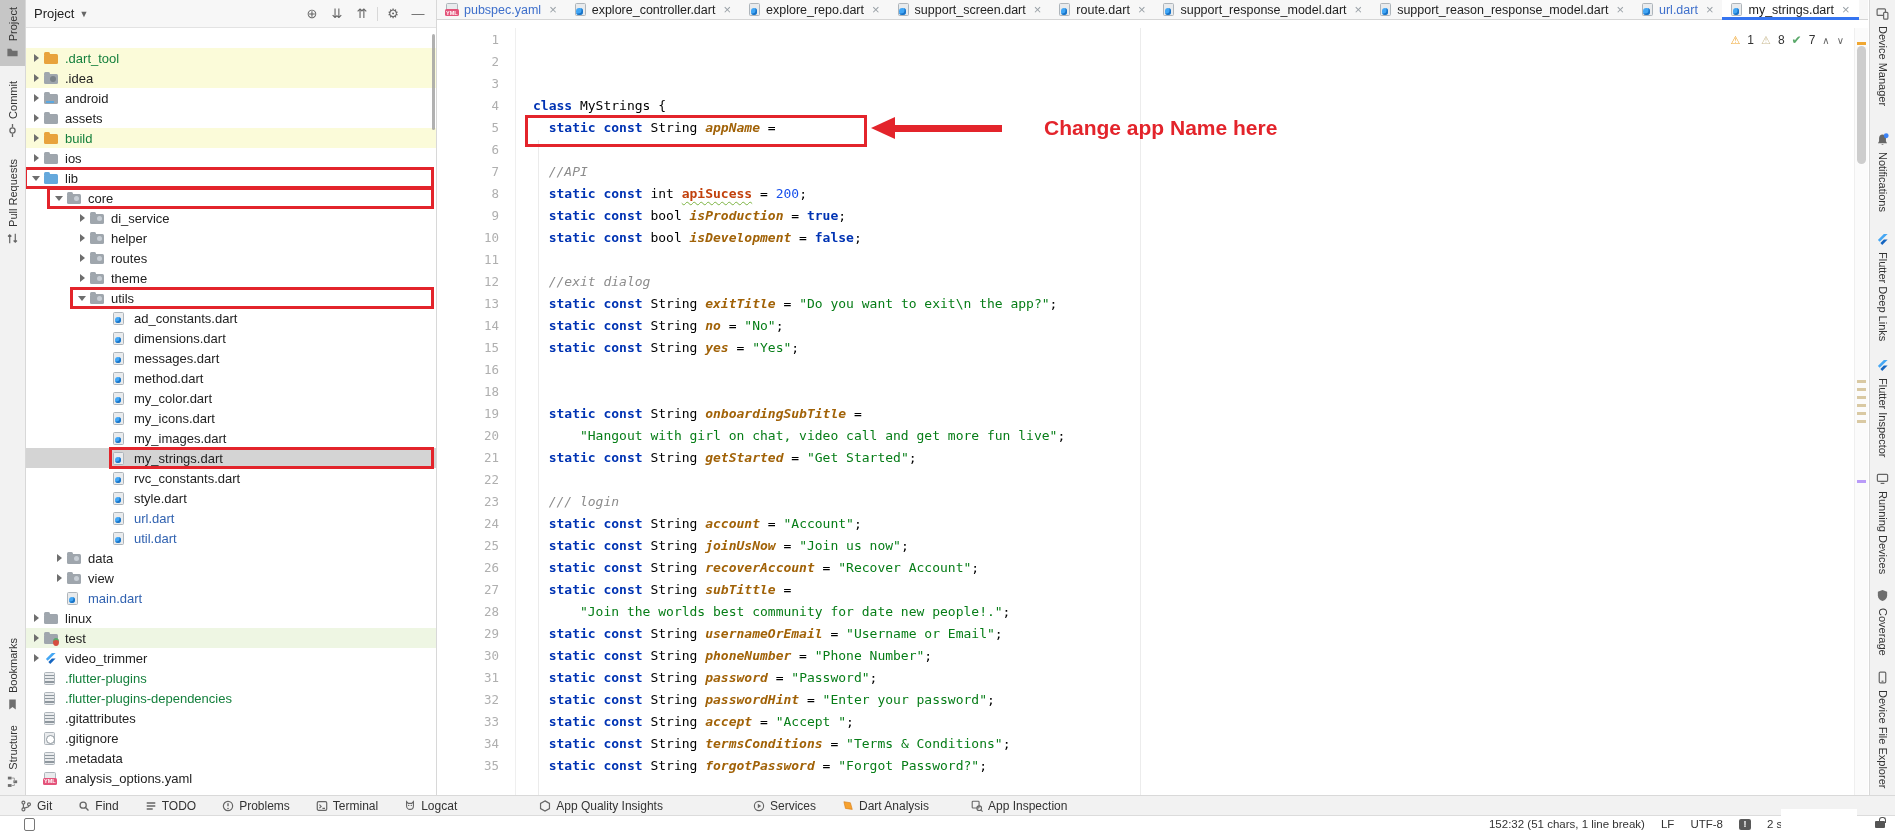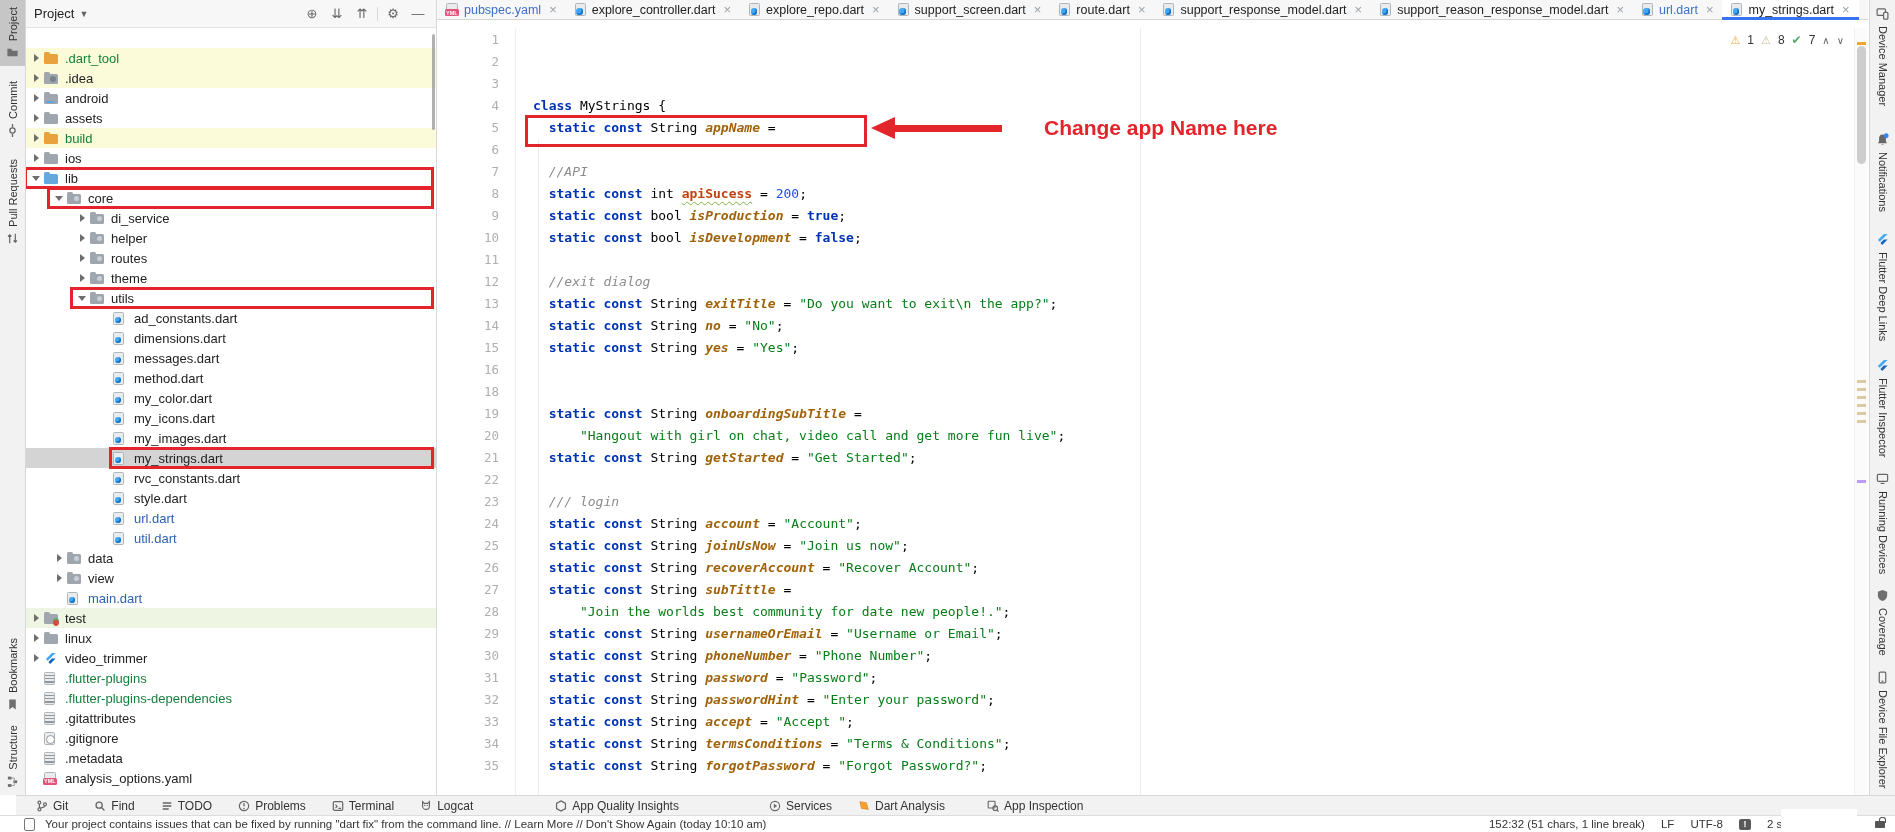--- a/index.html
+++ b/index.html
@@ -92,21 +92,21 @@
   #inspections { position:absolute; top:33px; right:24px; display:flex; align-items:center; gap:7px; font-size:12px; color:#333; }
   .insp-warn { color:#F0A732; font-size:11px; } .insp-weak { color:#CBBC95; font-size:11px; } .insp-ok { color:#59A869; font-size:12px; }
   .insp-nav { color:#666; font-size:10px; cursor:pointer; }
 
   
   #error-stripe { position:absolute; top:28px; right:0; bottom:0; width:14px; background:#FBFBFB; border-left:1px solid #EFEFEF; }
   #scroll-thumb { position:absolute; left:2px; top:18px; width:9px; height:118px; background:#CDCDCD; border-radius:5px; }
   .stripe-mark { position:absolute; left:2px; width:9px; height:3px; }
 
   
-  #tool-bar { position:absolute; left:16px; right:0; bottom:17px; height:20px; background:#F2F2F2; border-top:1px solid #D9D9D9; display:flex; align-items:center; padding-left:20px; font-size:12px; color:#333; }
+  #tool-bar { position:absolute; left:0; right:0; bottom:17px; height:20px; background:#F2F2F2; border-top:1px solid #D9D9D9; display:flex; align-items:center; padding-left:20px; font-size:12px; color:#333; }
   .tb { display:flex; align-items:center; gap:5px; margin-right:26px; cursor:pointer; white-space:nowrap; }
   .tb:nth-child(7) { margin-left:56px; }
   .tb:nth-child(8) { margin-left:64px; }
   .tb:nth-child(10){ margin-left:16px; }
 
   #status-bar { position:absolute; left:0; right:0; bottom:0; height:17px; background:#FFFFFF; border-top:1px solid #DCDCDC; display:flex; align-items:center; padding:0 10px; font-size:11.5px; color:#333; }
   #status-msg-icon { width:11px; height:13px; border:1px solid #777; border-radius:2px; margin:0 10px 0 14px; flex:none; }
   #status-right { margin-left:auto; display:flex; align-items:center; gap:16px; }
   #event-icon { width:12px; height:11px; background:#595959; border-radius:2px; color:#fff; font-size:9px; font-weight:bold; text-align:center; line-height:11px; }
   #redaction-patch { position:absolute; right:38px; bottom:1px; width:76px; height:22px; background:#fff; }
@@ -401,37 +401,37 @@
         </span>
         <span class="tree-label">view</span>
       </div>
       <div class="tree-row" style="padding-left: 25px;">
         <span class="chev-cell"></span>
         <span class="tree-ic">
           <span class="ic-page pg-dart"></span>
         </span>
         <span class="tree-label lbl-blue">main.dart</span>
       </div>
+      <div class="tree-row" style="padding-left: 2px;">
+        <span class="chev-cell">
+          <span class="chev-r"></span>
+        </span>
+        <span class="tree-ic">
+          <span class="ic-folder"></span>
+        </span>
+        <span class="tree-label">linux</span>
+      </div>
       <div class="tree-row bg-green" style="padding-left: 2px;">
         <span class="chev-cell">
           <span class="chev-r"></span>
         </span>
         <span class="tree-ic">
           <span class="ic-folder f-test"></span>
         </span>
         <span class="tree-label">test</span>
-      </div>
-      <div class="tree-row" style="padding-left: 2px;">
-        <span class="chev-cell">
-          <span class="chev-r"></span>
-        </span>
-        <span class="tree-ic">
-          <span class="ic-folder"></span>
-        </span>
-        <span class="tree-label">linux</span>
       </div>
       <div class="tree-row" style="padding-left: 2px;">
         <span class="chev-cell">
           <span class="chev-r"></span>
         </span>
         <span class="tree-ic">
           <span class="ic-svg">
             <svg width="13" height="13" viewBox="0 0 14 14">
               <path d="M8.5 1L2 7.5l2 2L12.5 1z" fill="#44A7F4"></path>
               <path d="M8.5 7l-3.8 3.8 2 2.2L12.5 7z" fill="#1565C0"></path>
@@ -867,21 +867,20 @@
           <circle cx="9.6" cy="9.6" r="2.7" fill="none" stroke="#666" stroke-width="1.3"></circle>
           <path d="M11.5 11.5l2 2" stroke="#666" stroke-width="1.3"></path>
         </svg>
       </span>
       <span>App Inspection</span>
     </div>
   </div>
 
 <div id="status-bar">
   <div id="status-msg-icon"></div>
-  <span>Your project contains issues that can be fixed by running "dart fix" from the command line. // Learn More // Don't Show Again (today 10:10 am)</span>
   <div id="status-right">
     <span>152:32 (51 chars, 1 line break)</span>
     <span>LF</span>
     <span>UTF-8</span>
     <span id="event-icon">!</span>
     <span>2 spaces</span>
     <span id="lock-icon"></span>
   </div>
   <div id="redaction-patch"></div>
 </div>

